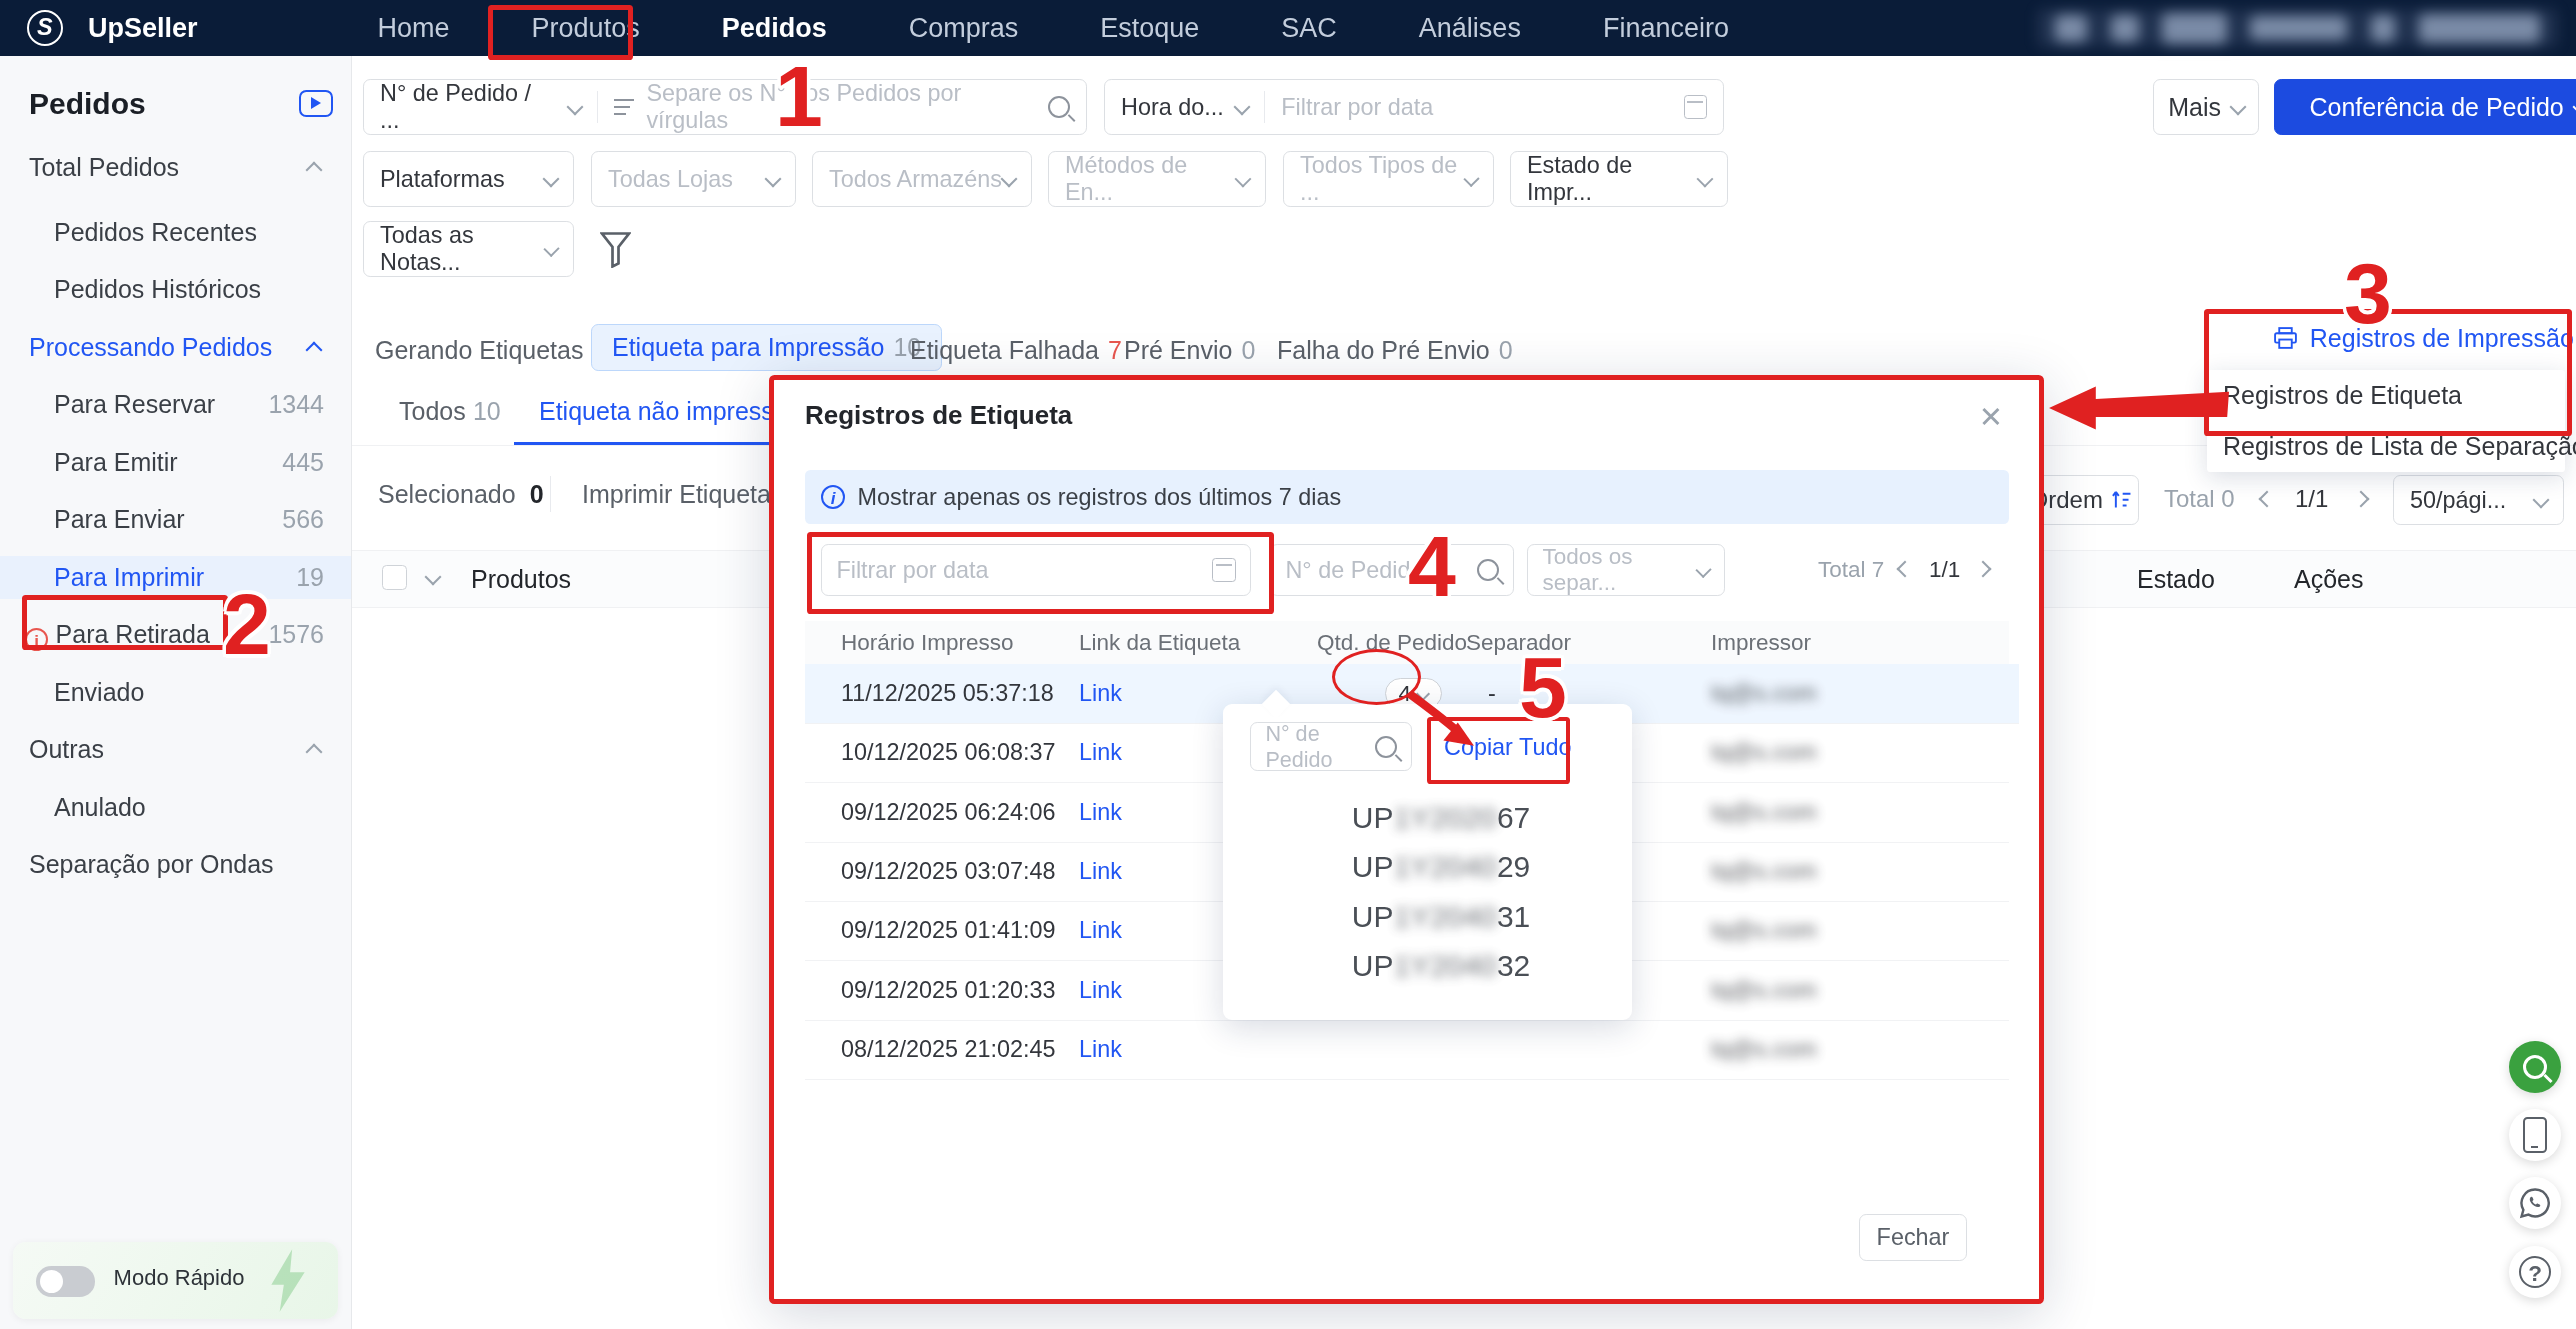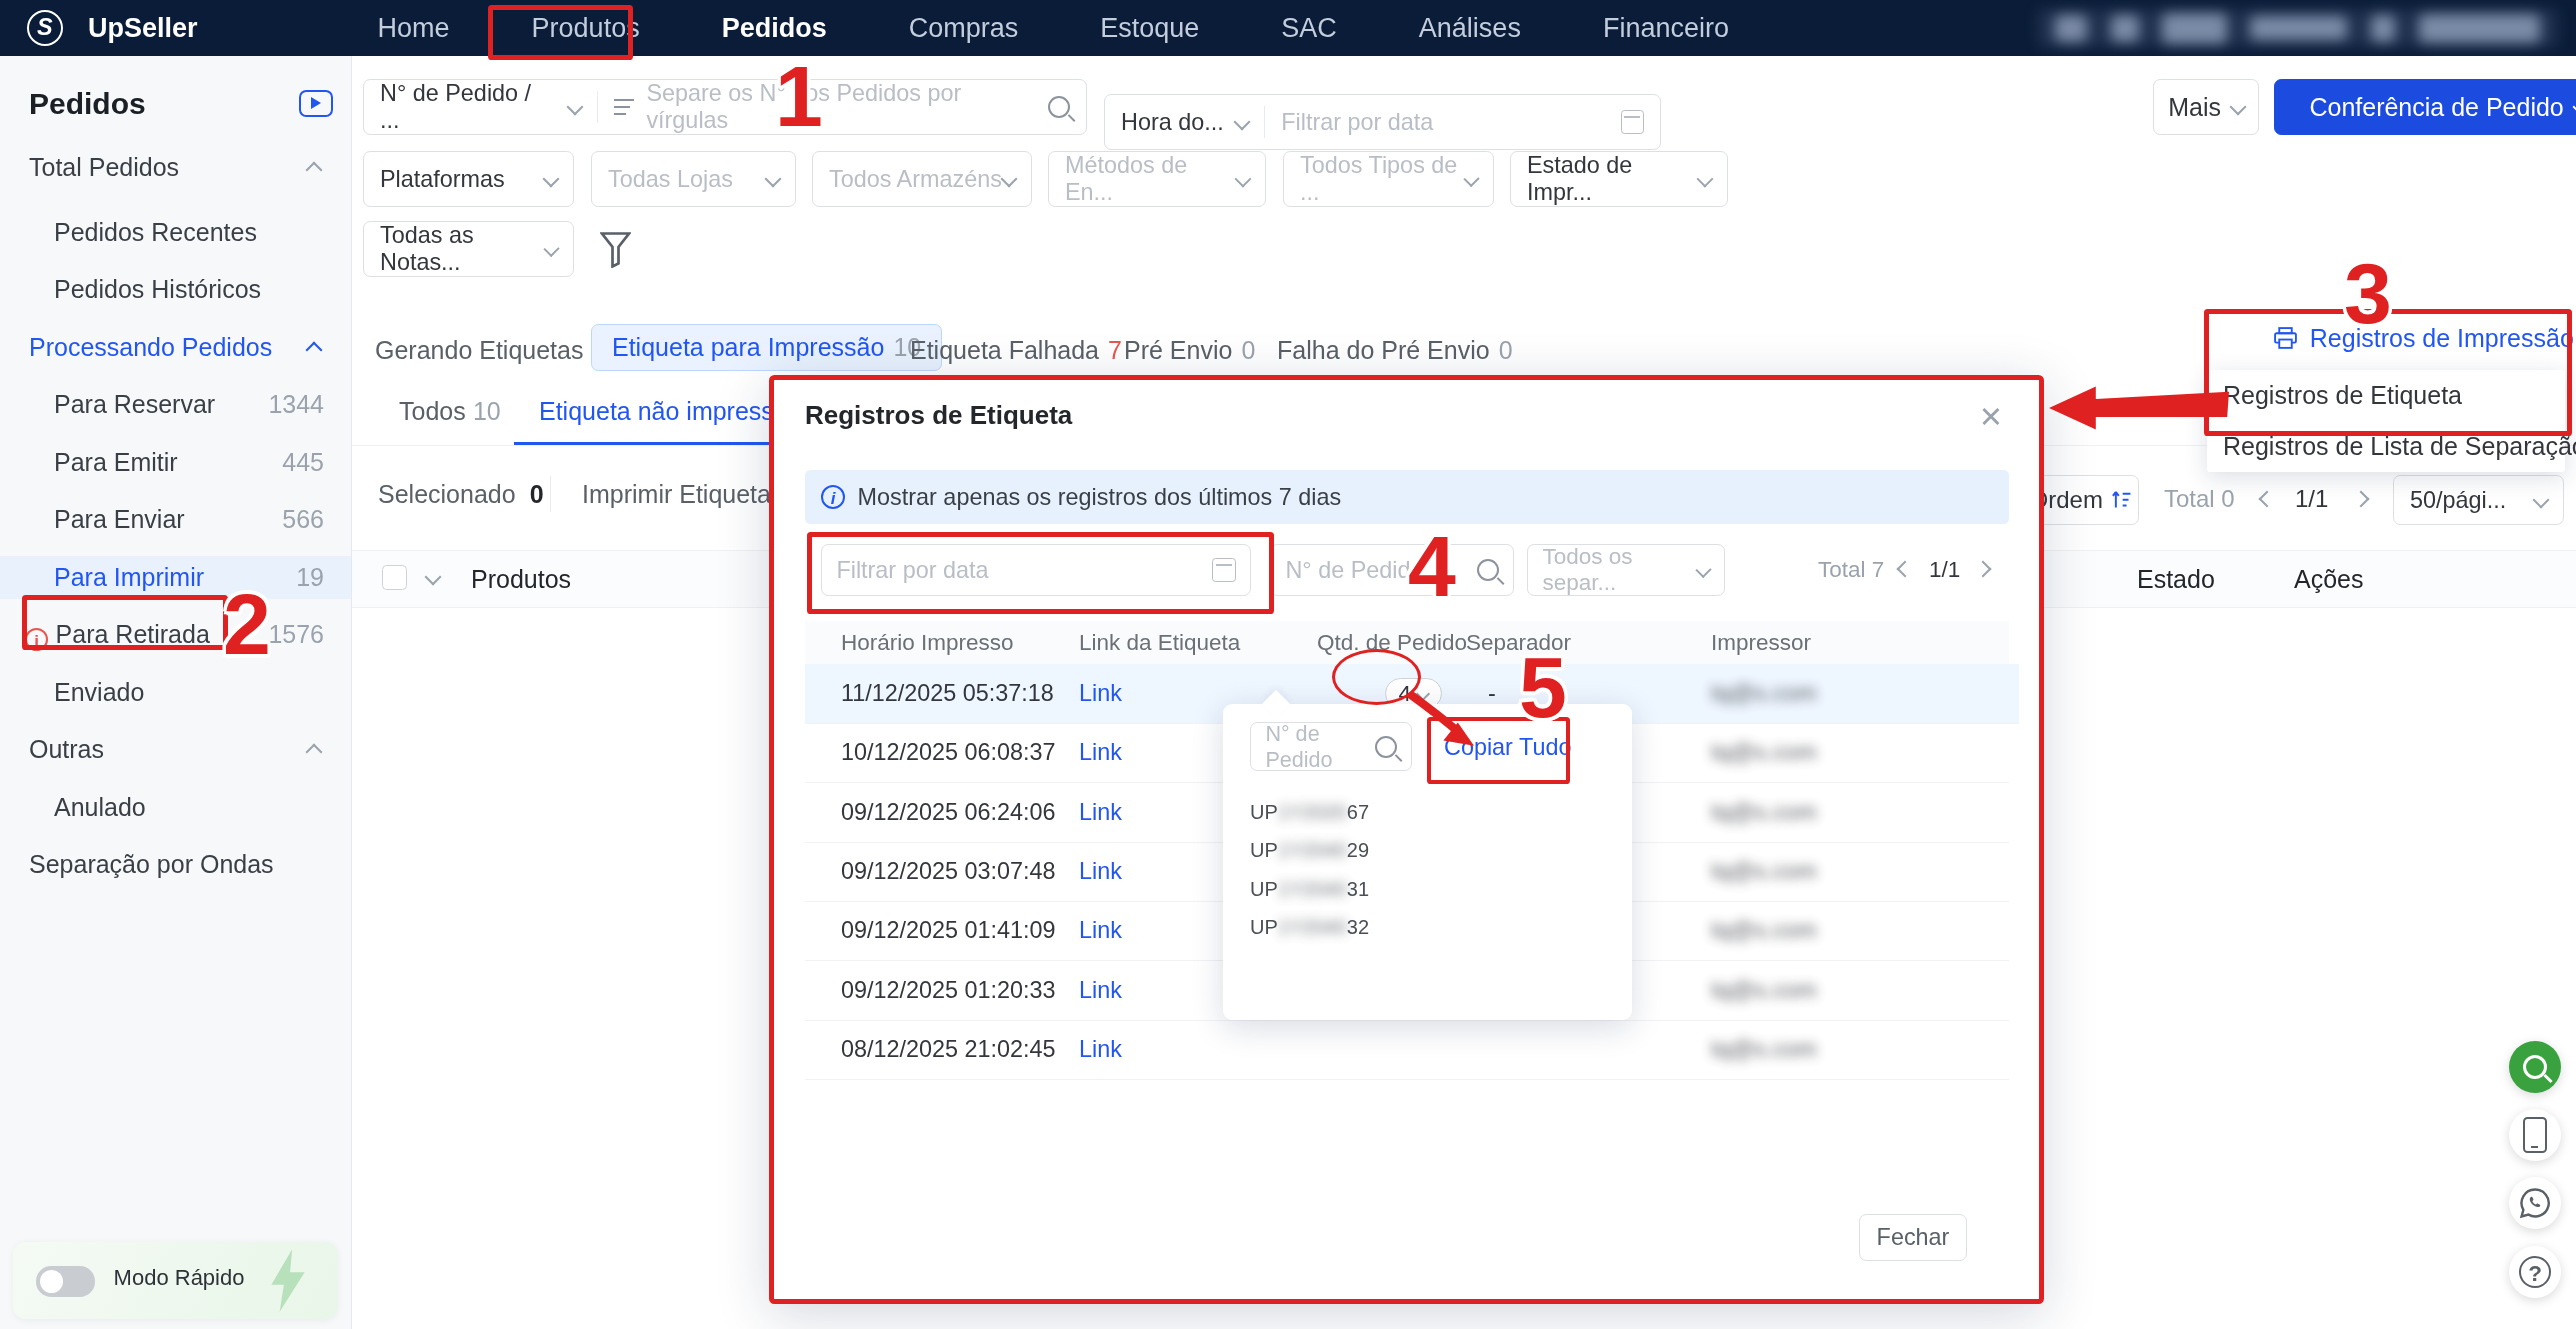--- a/index.html
+++ b/index.html
@@ -74,21 +74,21 @@
   .col-link{position:absolute;left:274px;color:#2156f3;cursor:pointer;}
   .col-qty{position:absolute;left:512px;}
   .col-sep{position:absolute;left:661px;}
   .col-prn{position:absolute;left:906px;}
   .blurred{filter:blur(5.4px);opacity:.8;}
   .qty-pill{display:inline-flex;align-items:center;gap:7.2px;border:0.9px solid #cfd3d8;border-radius:16px;padding:1.8px 12.6px;font-size:22.5px;color:#33363c;background:#fff;cursor:pointer;}
   .m-footer-btn{position:absolute;right:72px;bottom:38px;width:106px;height:45px;border:0.9px solid #dcdfe3;border-radius:7.2px;background:#fff;font-size:23.4px;color:#5a6068;display:flex;align-items:center;justify-content:center;cursor:pointer;}
   
   .popover{position:absolute;left:449px;top:324px;width:409px;height:316px;background:#fff;border-radius:9px;box-shadow:0 7.2px 32px rgba(20,40,80,.16);z-index:45;}
   .popover::before{content:"";position:absolute;left:43px;top:-10px;width:20px;height:20px;background:#fff;transform:rotate(45deg);box-shadow:-2.7px -2.7px 7.2px rgba(20,40,80,.05);}
-  .pop-item{font-size:20px;color:#4a4f56;margin:0 0 15.3px 27px;}
+  .pop-item{font-size:30px;color:#4a4f56;margin:0 0 15.3px 27px;text-align:center;}
   
   .reg-trigger{position:absolute;left:2272px;top:324px;display:flex;align-items:center;gap:10.8px;font-size:25px;color:#2156f3;cursor:pointer;z-index:30;}
   .reg-menu{position:absolute;left:2207px;top:370px;width:358px;height:102px;background:#fff;border-radius:3.6px;box-shadow:0 5.4px 23.4px rgba(20,40,80,.15);z-index:30;}
   .reg-item{height:51px;line-height:51px;padding-left:16px;font-size:25px;color:#33363c;cursor:pointer;white-space:nowrap;}
   
   .ann-box{position:absolute;border:5.4px solid #e02121;border-radius:3.6px;z-index:60;pointer-events:none;}
   .ann-num{position:absolute;color:#e02121;font-weight:bold;z-index:61;pointer-events:none;
     text-shadow:-2.7px -2.7px 0 #fff,2.7px -2.7px 0 #fff,-2.7px 2.7px 0 #fff,2.7px 2.7px 0 #fff,0 -3.6px 0 #fff,0 3.6px 0 #fff,-3.6px 0 0 #fff,3.6px 0 0 #fff;}
   .ann-ellipse{position:absolute;border:3.6px solid #e02121;border-radius:50%;z-index:61;pointer-events:none;}
   
@@ -198,21 +198,21 @@
     <span class="chv down" style="margin-left:12.6px;"></span>
     <span class="divline"></span>
     <span class="icon-list">
         <i></i>
         <i></i>
         <i></i>
       </span>
     <span class="ph" style="margin-left:12.6px;">Separe os N° dos Pedidos por vírgulas</span>
     <span class="icon-search" style="margin-left:auto;"></span>
   </div>
-  <div class="selbox abs" style="left:1104px;top:94px;width:557px;">
+  <div class="selbox abs" style="left:1104px;top:79px;width:620px;">
     <span style="color:#33363c;">Hora do...</span>
     <span class="chv down" style="margin-left:12.6px;"></span>
     <span class="divline"></span>
     <span class="ph">Filtrar por data</span>
     <span class="icon-cal" style="margin-left:auto;"></span>
   </div>
   <div class="btn abs" style="left:2153px;top:79px;width:106px;">
     <span>Mais</span>
     <span class="chv down" style="margin-left:10.8px;"></span>
   </div>

